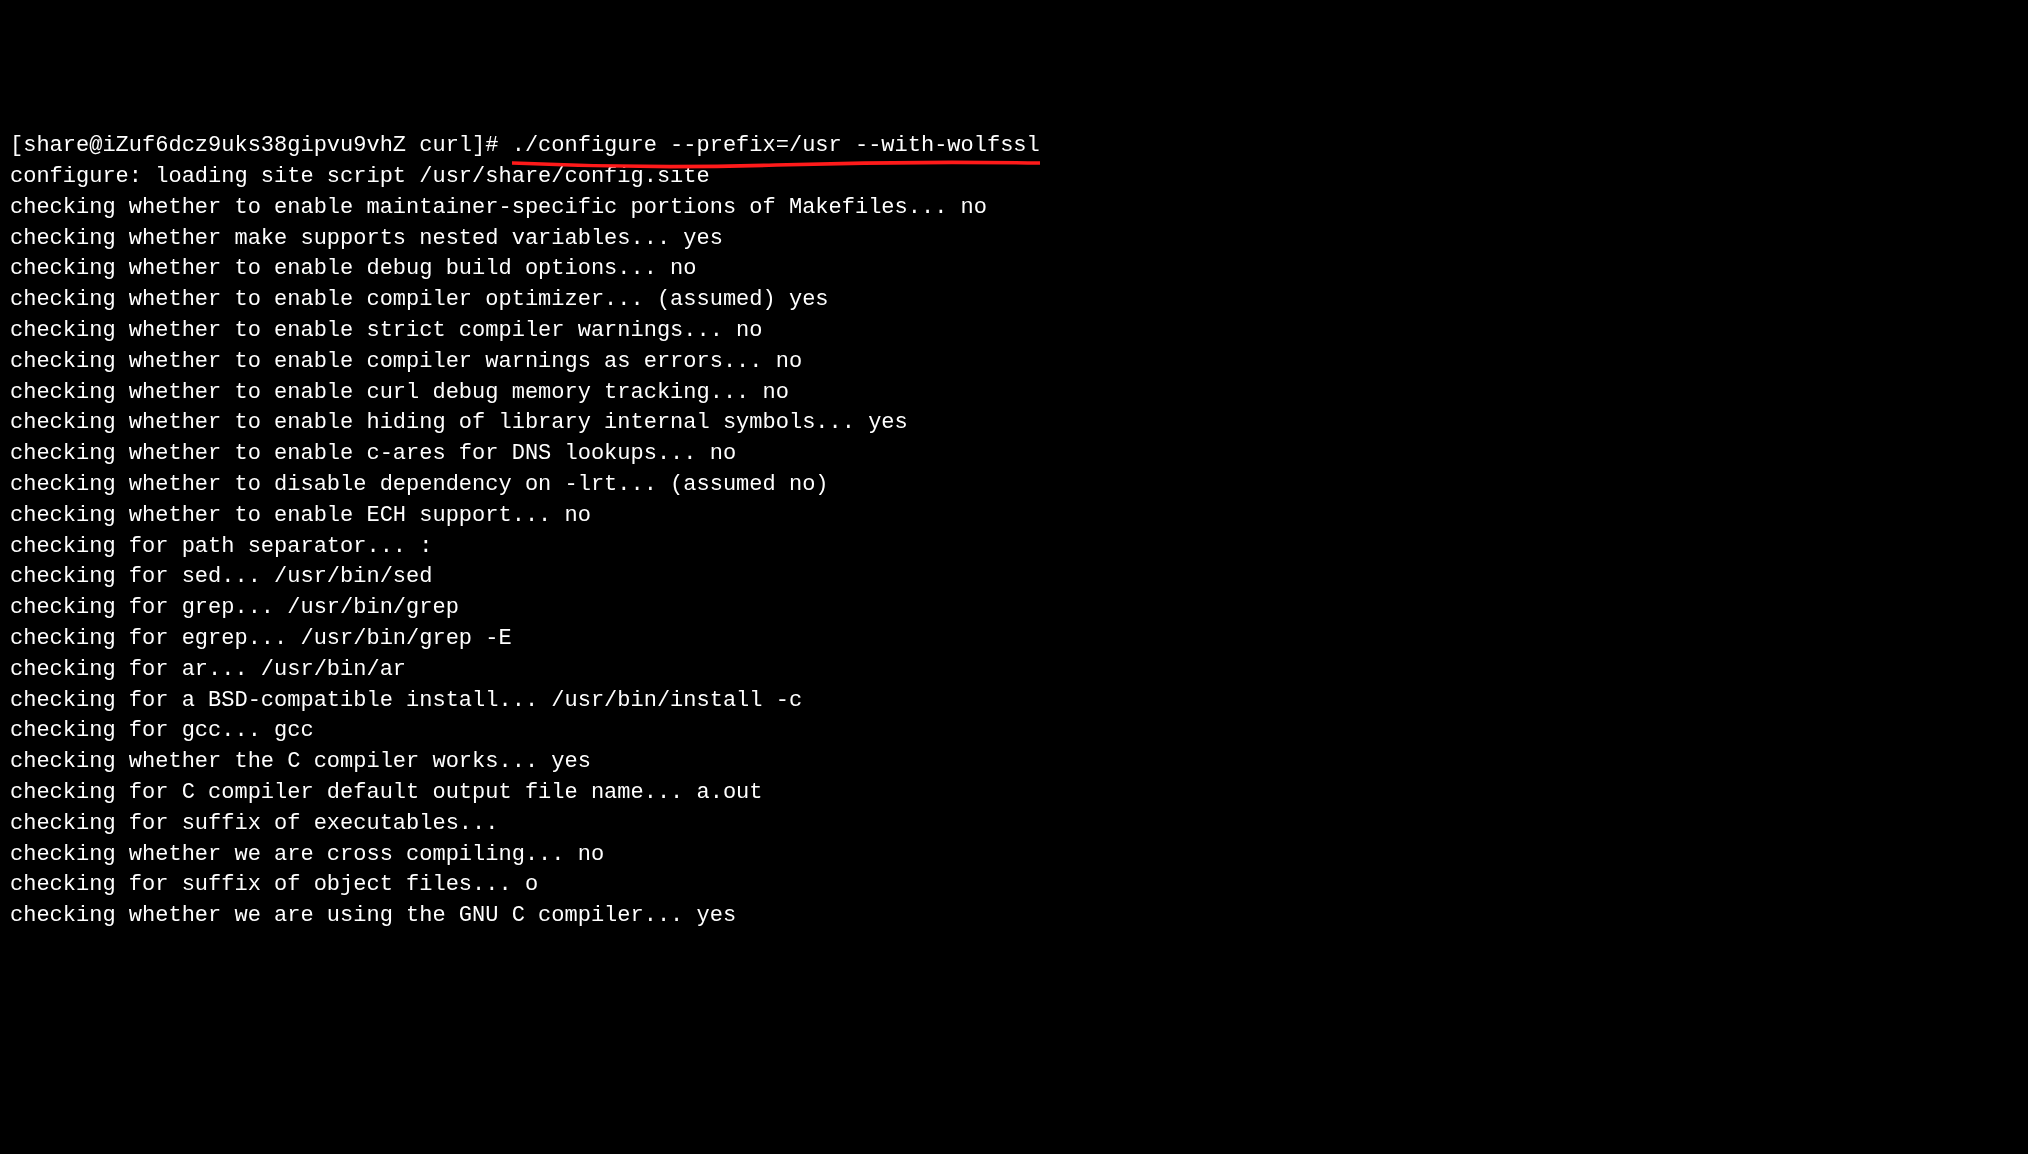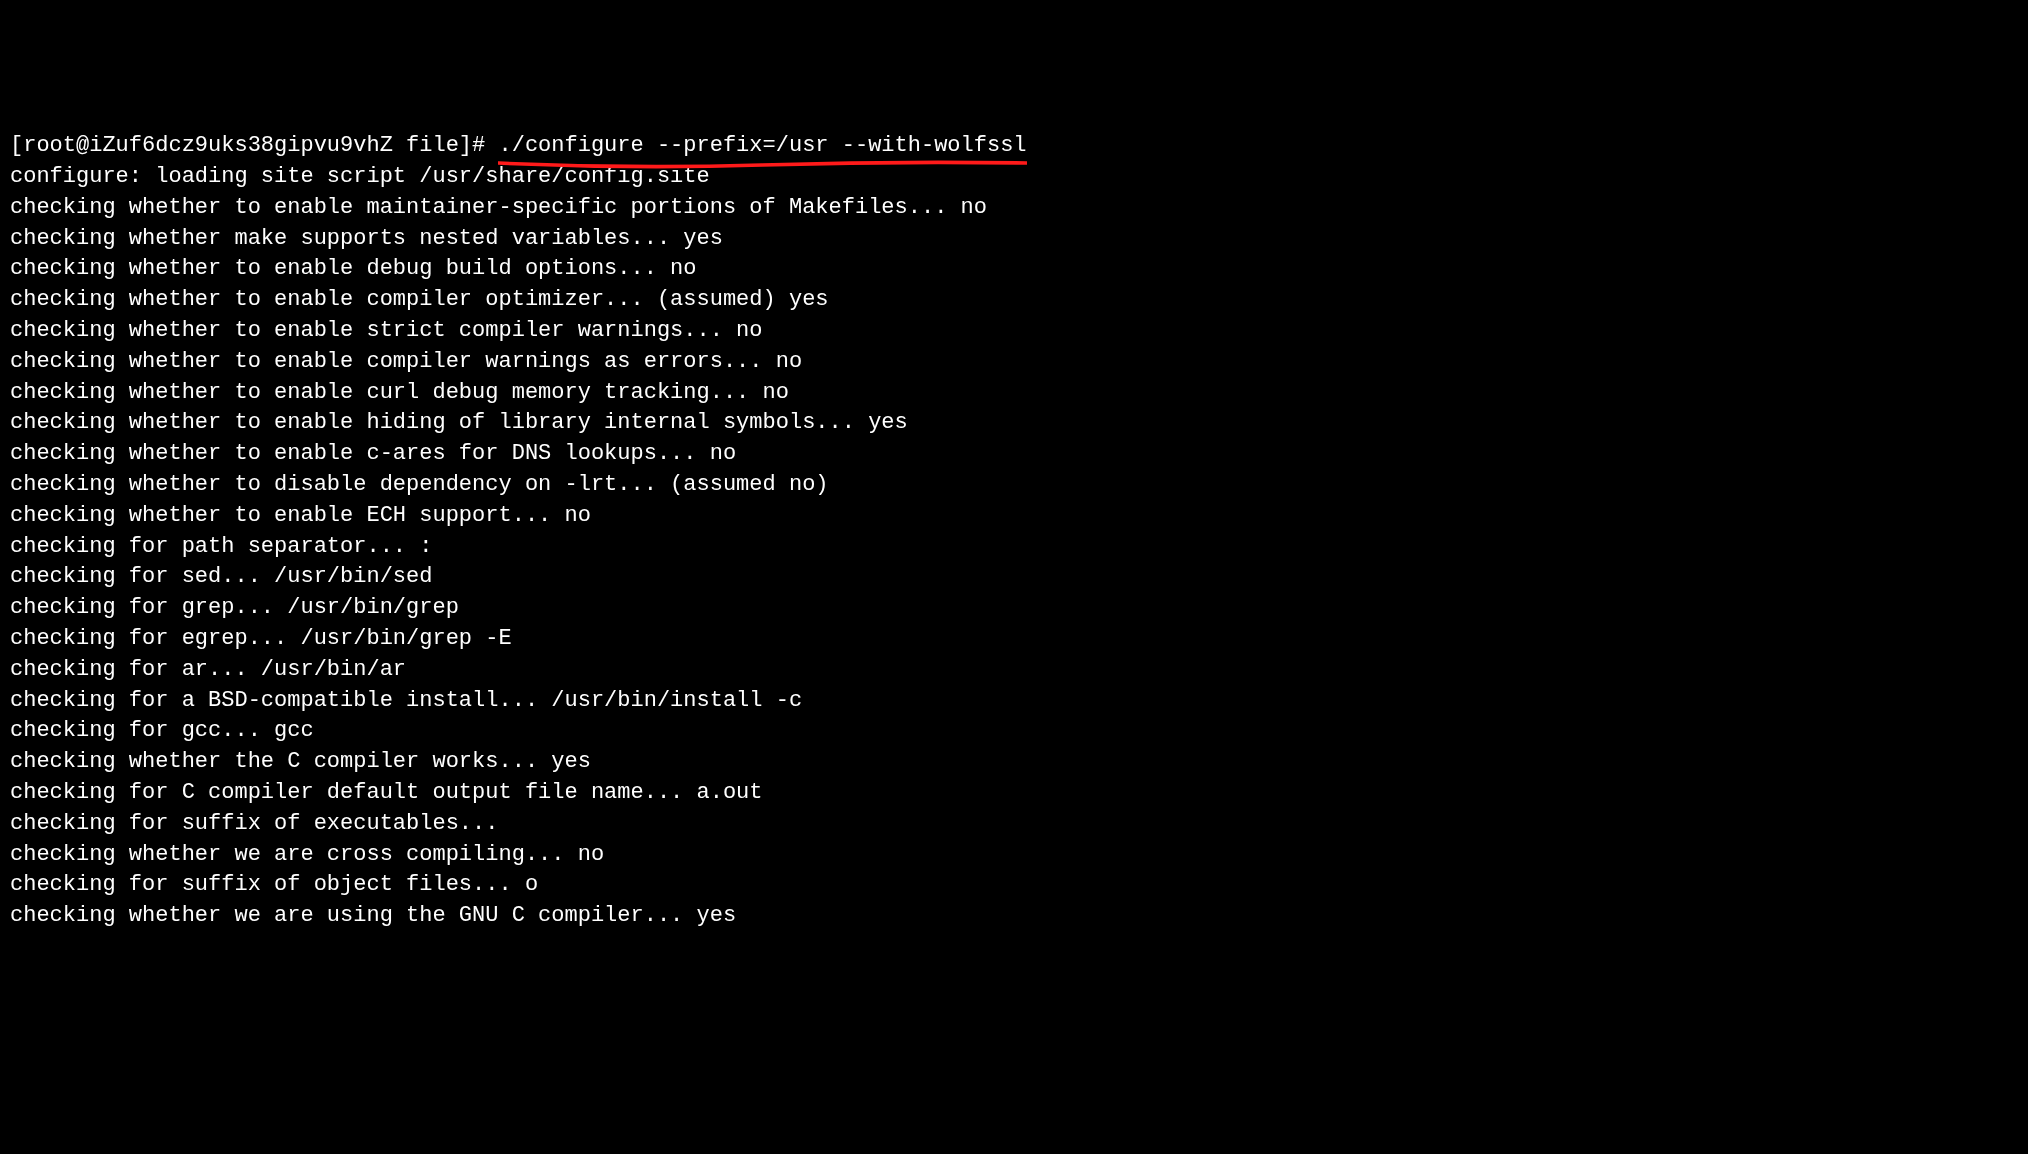--- a/index.html
+++ b/index.html
@@ -22,18 +22,18 @@
       width: 100%;
       height: 20px;
       pointer-events: none;
     }
   </style>
 </head>
 <body>
 
 
 
-<div id="terminal"><span class="terminal-line"><span>[root@iZuf6dcz9uks38gipvu9vhZ file]# </span><span class="underline-wrap"><span>./configure --prefix=/usr --with-wolfssl</span><svg class="underline-svg" viewBox="0 0 100 10" preserveAspectRatio="none">
+<div id="terminal"><span class="terminal-line"><span>[share@iZuf6dcz9uks38gipvu9vhZ curl]# </span><span class="underline-wrap"><span>./configure --prefix=/usr --with-wolfssl</span><svg class="underline-svg" viewBox="0 0 100 10" preserveAspectRatio="none">
           <path d="M0,4 Q25,7 50,5 T100,4" stroke="#ff1a1a" stroke-width="1.8" fill="none" stroke-linecap="round"></path>
         </svg></span></span><div id="output-lines"><span class="terminal-line">configure: loading site script /usr/share/config.site</span><span class="terminal-line">checking whether to enable maintainer-specific portions of Makefiles... no</span><span class="terminal-line">checking whether make supports nested variables... yes</span><span class="terminal-line">checking whether to enable debug build options... no</span><span class="terminal-line">checking whether to enable compiler optimizer... (assumed) yes</span><span class="terminal-line">checking whether to enable strict compiler warnings... no</span><span class="terminal-line">checking whether to enable compiler warnings as errors... no</span><span class="terminal-line">checking whether to enable curl debug memory tracking... no</span><span class="terminal-line">checking whether to enable hiding of library internal symbols... yes</span><span class="terminal-line">checking whether to enable c-ares for DNS lookups... no</span><span class="terminal-line">checking whether to disable dependency on -lrt... (assumed no)</span><span class="terminal-line">checking whether to enable ECH support... no</span><span class="terminal-line">checking for path separator... :</span><span class="terminal-line">checking for sed... /usr/bin/sed</span><span class="terminal-line">checking for grep... /usr/bin/grep</span><span class="terminal-line">checking for egrep... /usr/bin/grep -E</span><span class="terminal-line">checking for ar... /usr/bin/ar</span><span class="terminal-line">checking for a BSD-compatible install... /usr/bin/install -c</span><span class="terminal-line">checking for gcc... gcc</span><span class="terminal-line">checking whether the C compiler works... yes</span><span class="terminal-line">checking for C compiler default output file name... a.out</span><span class="terminal-line">checking for suffix of executables... </span><span class="terminal-line">checking whether we are cross compiling... no</span><span class="terminal-line">checking for suffix of object files... o</span><span class="terminal-line">checking whether we are using the GNU C compiler... yes</span></div></div>
 
 
 
 
 </body></html>

